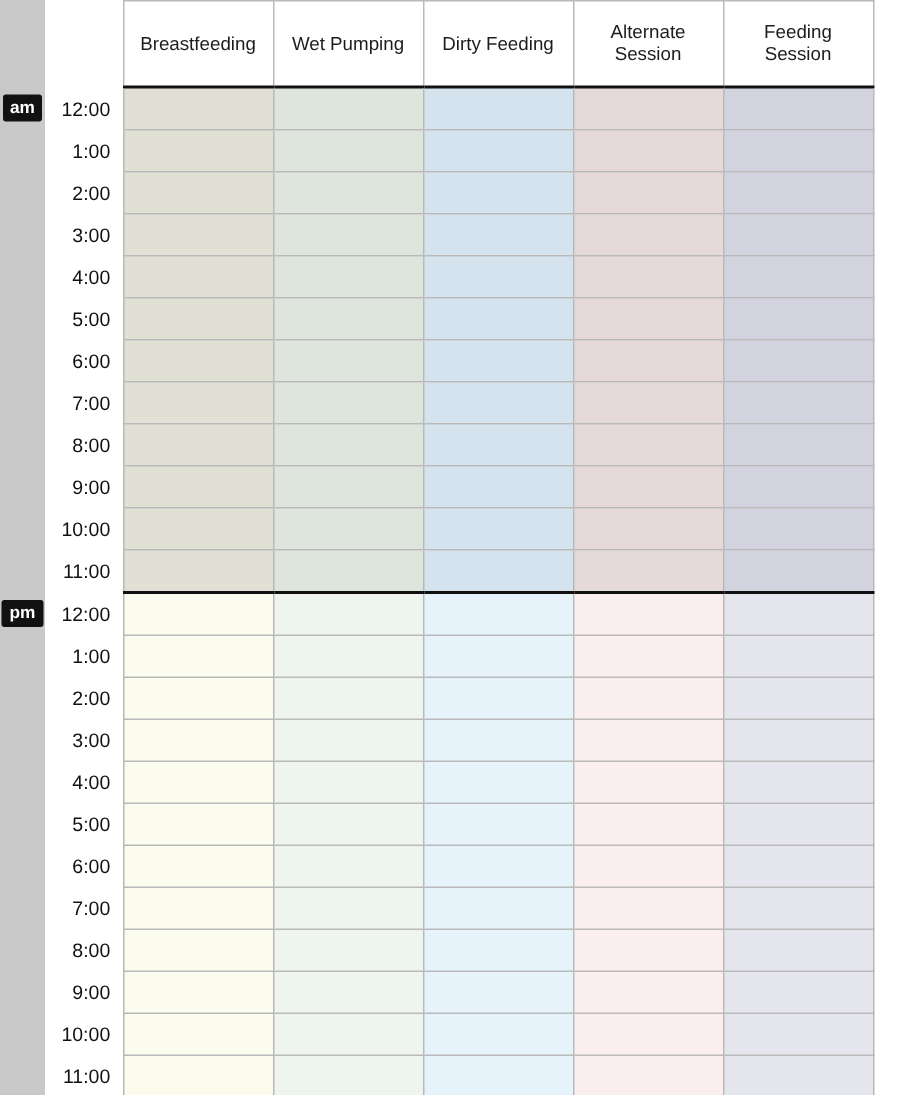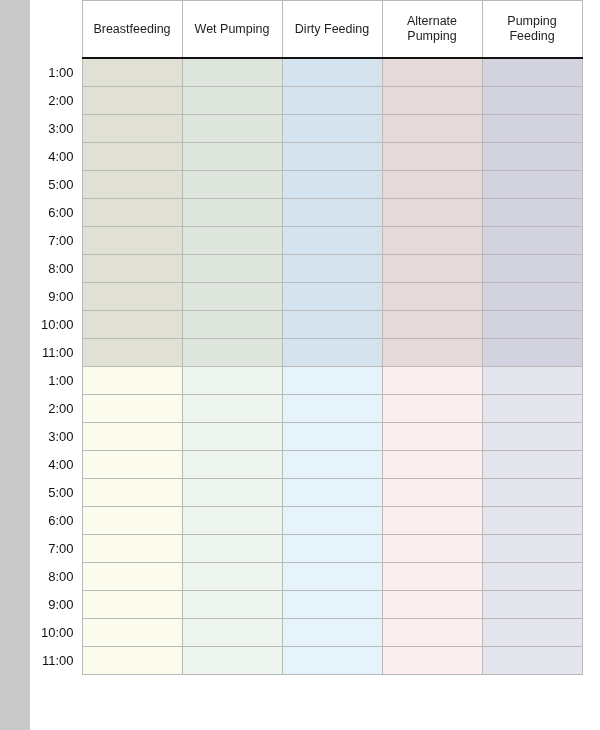--- a/index.html
+++ b/index.html
@@ -135,25 +135,34 @@
       <col class="c-data">
       <col class="c-data">
     </colgroup>
     <thead>
       <tr>
         <th class="blank"></th>
         <th class="blank time"></th>
         <th>Breastfeeding</th>
         <th>Wet Pumping</th>
         <th>Dirty Feeding</th>
-        <th>Alternate Pumping</th>
-        <th>Pumping Feeding</th>
+        <th>Alternate Session</th>
+        <th>Feeding Session</th>
       </tr>
     </thead>
     <tbody id="log-body">
+        <tr class="row block-start">
+          <td class="ampm"><span class="tag">am</span></td>
+          <td class="time">12:00</td>
+          <td class="cell block-start" style="background:#e0e0d4"></td>
+          <td class="cell block-start" style="background:#dde5dd"></td>
+          <td class="cell block-start" style="background:#d4e3ee"></td>
+          <td class="cell block-start" style="background:#e6d9d9"></td>
+          <td class="cell block-start" style="background:#d3d3e0"></td>
+        </tr>
         <tr class="row">
           <td class="ampm"></td>
           <td class="time">1:00</td>
           <td class="cell" style="background:#e0e0d4"></td>
           <td class="cell" style="background:#dde5dd"></td>
           <td class="cell" style="background:#d4e3ee"></td>
           <td class="cell" style="background:#e6d9d9"></td>
           <td class="cell" style="background:#d3d3e0"></td>
         </tr>
         <tr class="row">
@@ -238,20 +247,29 @@
           <td class="cell" style="background:#d3d3e0"></td>
         </tr>
         <tr class="row">
           <td class="ampm"></td>
           <td class="time">11:00</td>
           <td class="cell" style="background:#e0e0d4"></td>
           <td class="cell" style="background:#dde5dd"></td>
           <td class="cell" style="background:#d4e3ee"></td>
           <td class="cell" style="background:#e6d9d9"></td>
           <td class="cell" style="background:#d3d3e0"></td>
+        </tr>
+        <tr class="row block-start">
+          <td class="ampm"><span class="tag">pm</span></td>
+          <td class="time">12:00</td>
+          <td class="cell block-start" style="background:#fbfbee"></td>
+          <td class="cell block-start" style="background:#eef5ee"></td>
+          <td class="cell block-start" style="background:#e6f3fb"></td>
+          <td class="cell block-start" style="background:#fbeeee"></td>
+          <td class="cell block-start" style="background:#e5e5ee"></td>
         </tr>
         <tr class="row">
           <td class="ampm"></td>
           <td class="time">1:00</td>
           <td class="cell" style="background:#fbfbee"></td>
           <td class="cell" style="background:#eef5ee"></td>
           <td class="cell" style="background:#e6f3fb"></td>
           <td class="cell" style="background:#fbeeee"></td>
           <td class="cell" style="background:#e5e5ee"></td>
         </tr>

